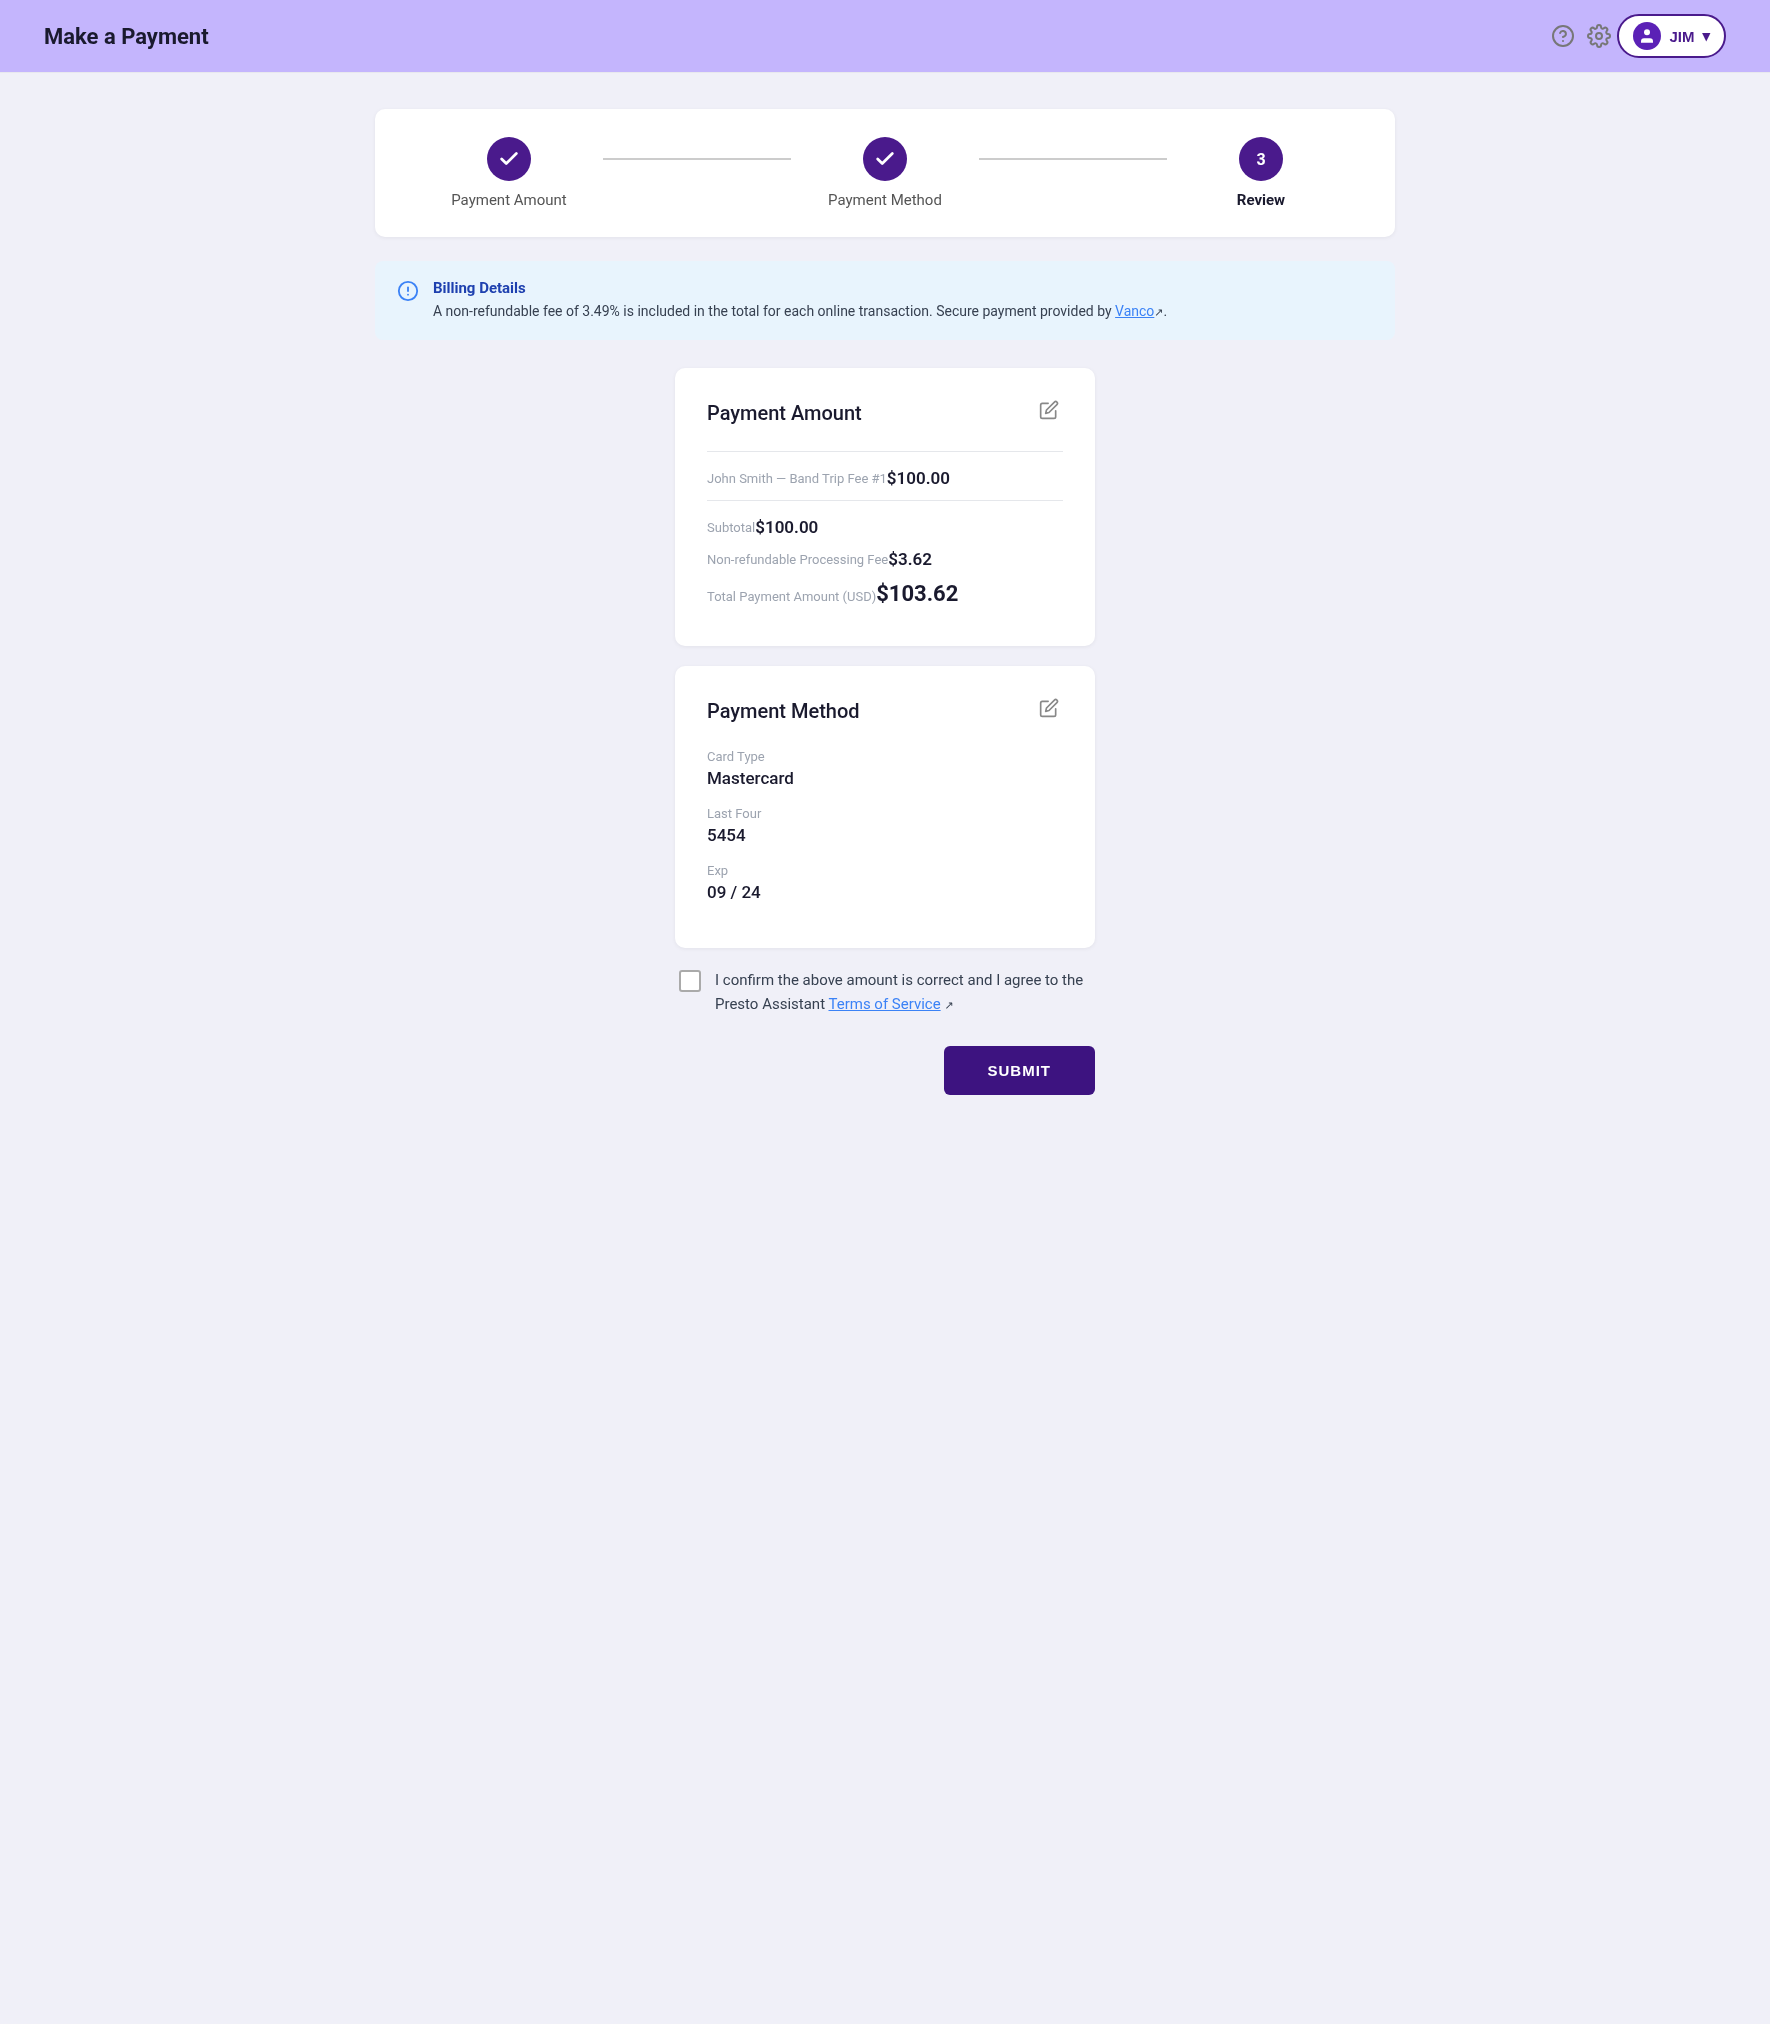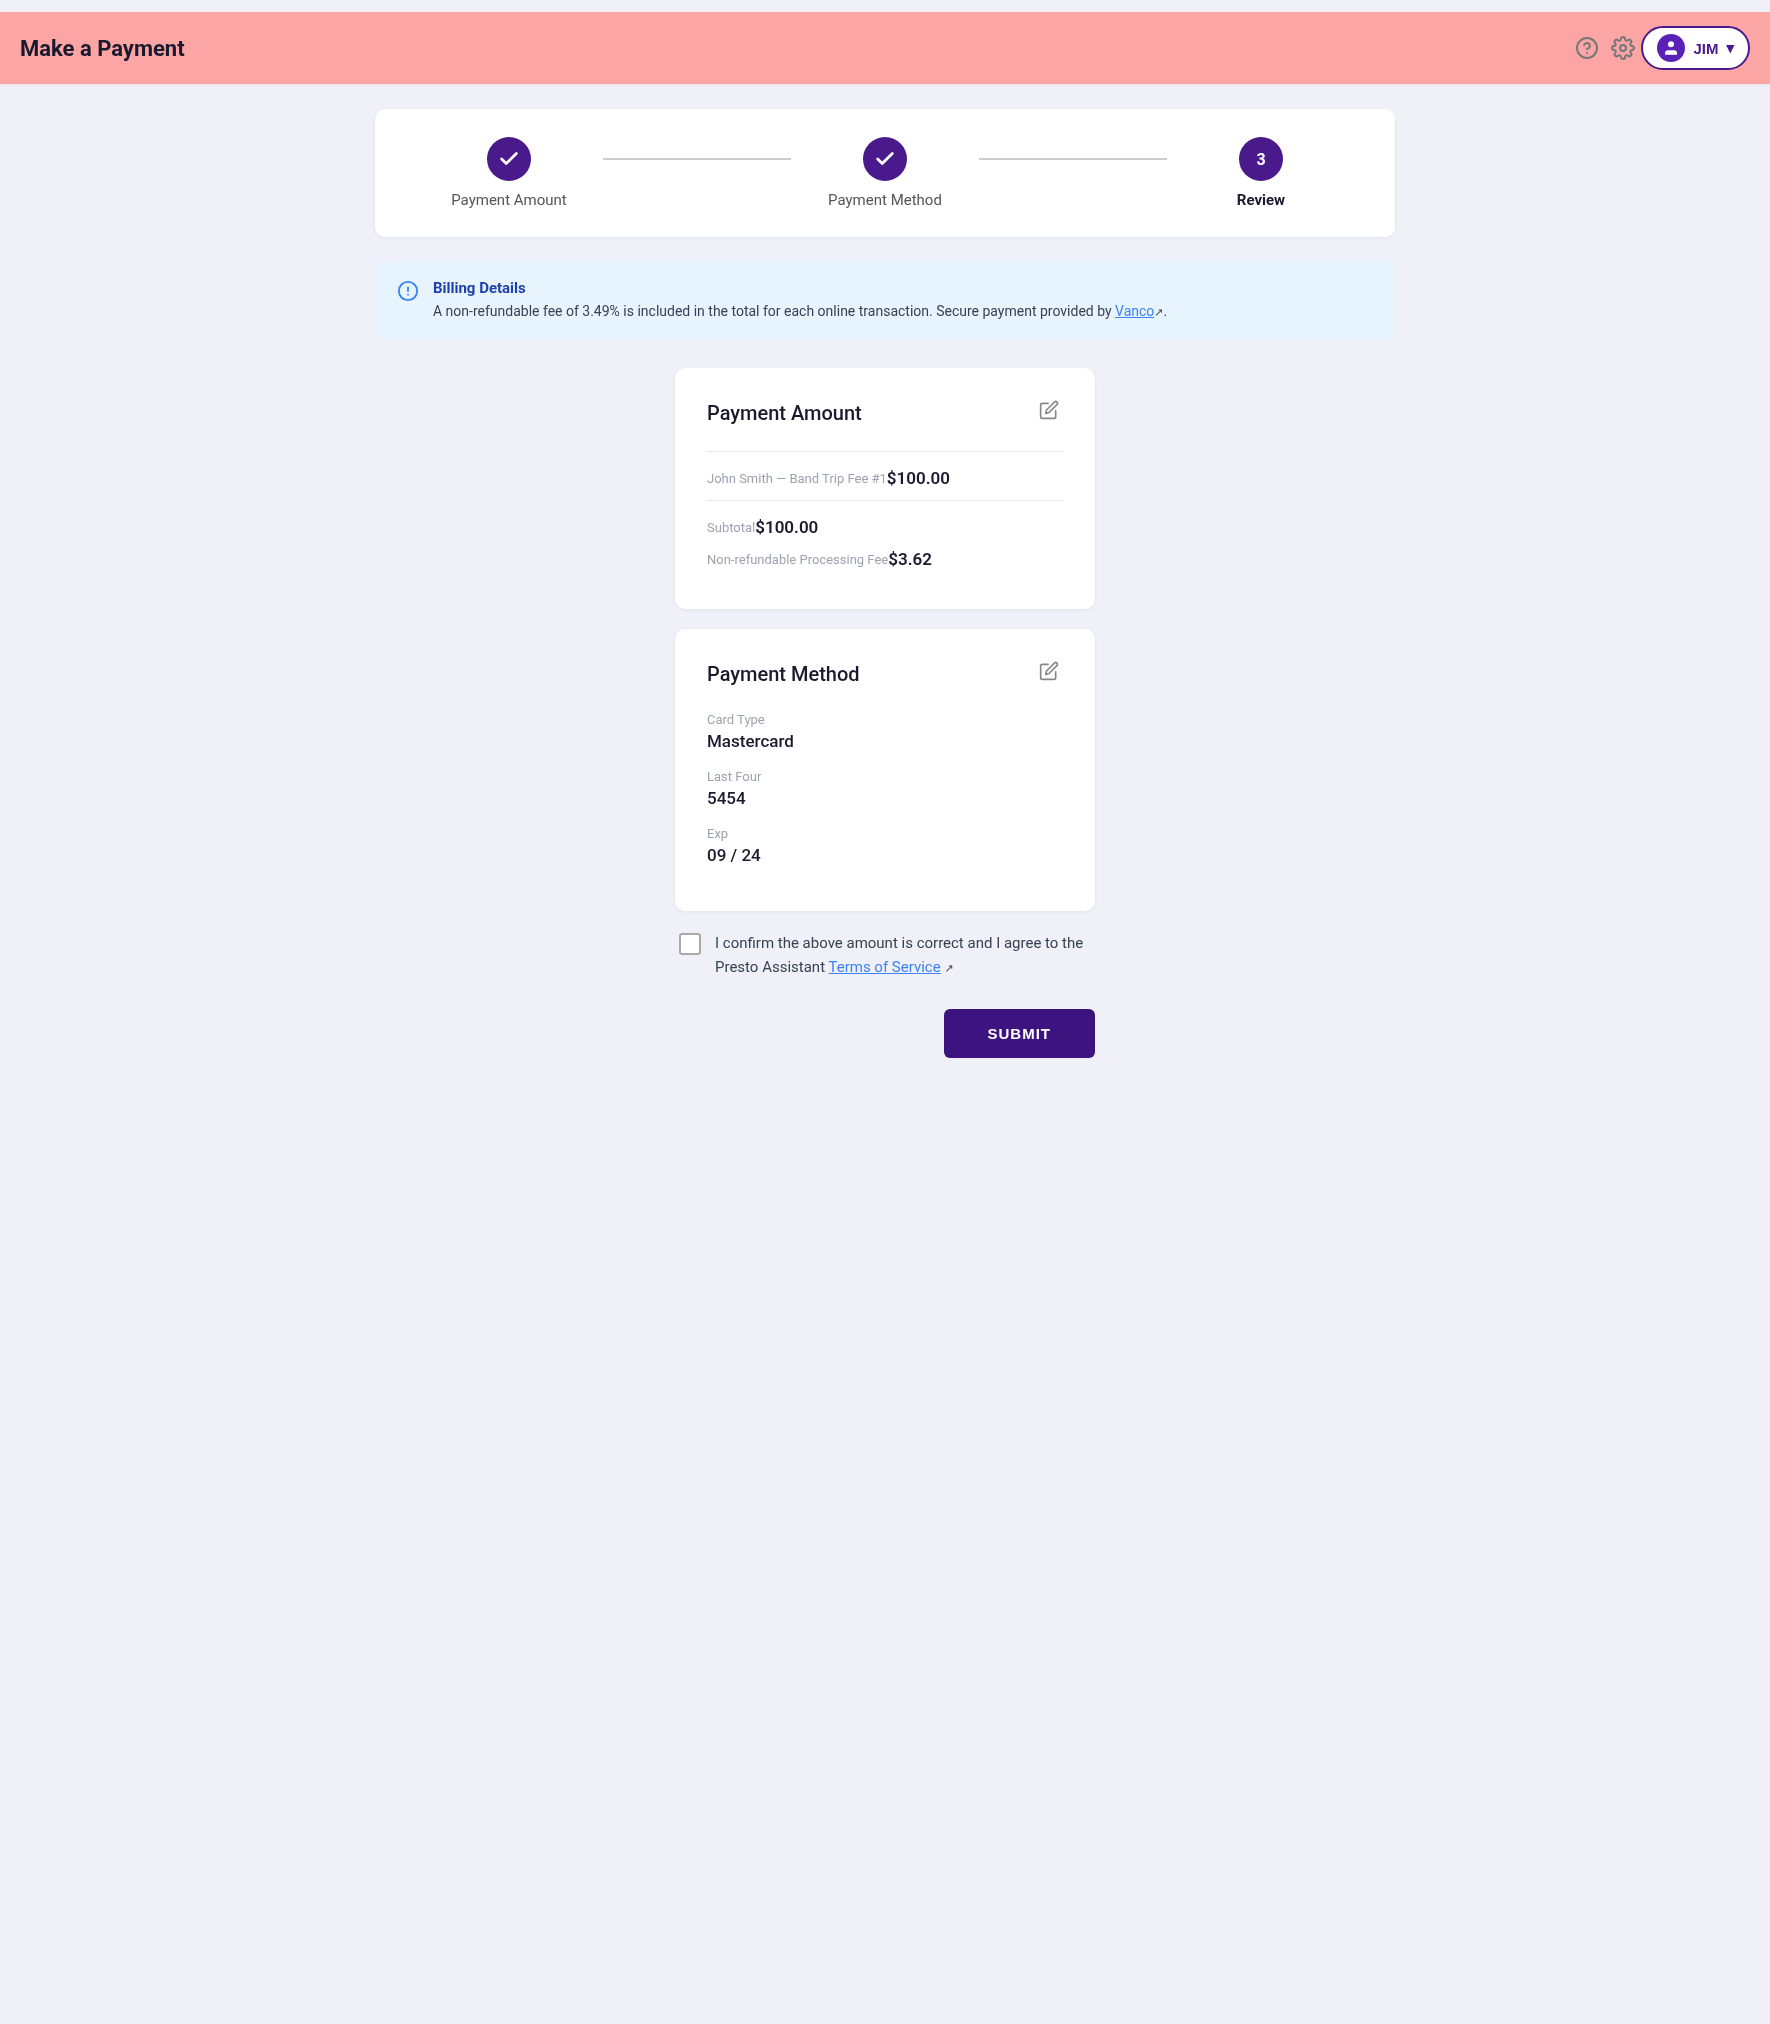--- a/index.html
+++ b/index.html
@@ -4,28 +4,28 @@
   <style>
     * { box-sizing: border-box; margin: 0; padding: 0; }
     body {
       font-family: -apple-system, BlinkMacSystemFont, 'Segoe UI', Roboto, sans-serif;
       background: #f0f0f8;
       min-height: 100vh;
     }
 
     
     .header {
-      background: #fca5a5;
+      background: #c4b5fd;
       display: flex;
       align-items: center;
       justify-content: space-between;
-      padding: 14px 20px;
+      padding: 14px 44px;
       border-bottom: 1px solid #e8e8ee;
       position: sticky;
-      top: 12px;
+      top: 0;
       z-index: 10;
     }
     .header-title {
       font-size: 22px;
       font-weight: 700;
       color: #1a1a2e;
     }
     .header-actions {
       display: flex;
       align-items: center;
@@ -414,20 +414,24 @@
       </div>
       <hr class="amount-divider">
       <div class="amount-row">
         <span class="amount-row-label">Subtotal</span>
         <span class="amount-row-value">$100.00</span>
       </div>
       <div class="amount-row">
         <span class="amount-row-label">Non-refundable Processing Fee</span>
         <span class="amount-row-value">$3.62</span>
       </div>
+      <div class="amount-row" style="margin-top:8px;">
+        <span class="amount-total-label">Total Payment Amount (USD)</span>
+        <span class="amount-total-value">$103.62</span>
+      </div>
     </div>
   </div>
 
   <div class="card">
     <div class="card-header">
       <span class="card-title">Payment Method</span>
       <button class="edit-btn" title="Edit Payment Method">
         <svg width="20" height="20" viewBox="0 0 24 24" fill="none" stroke="#888" stroke-width="2" stroke-linecap="round" stroke-linejoin="round">
           <path d="M11 4H4a2 2 0 0 0-2 2v14a2 2 0 0 0 2 2h14a2 2 0 0 0 2-2v-7"></path>
           <path d="M18.5 2.5a2.121 2.121 0 0 1 3 3L12 15l-4 1 1-4 9.5-9.5z"></path>

